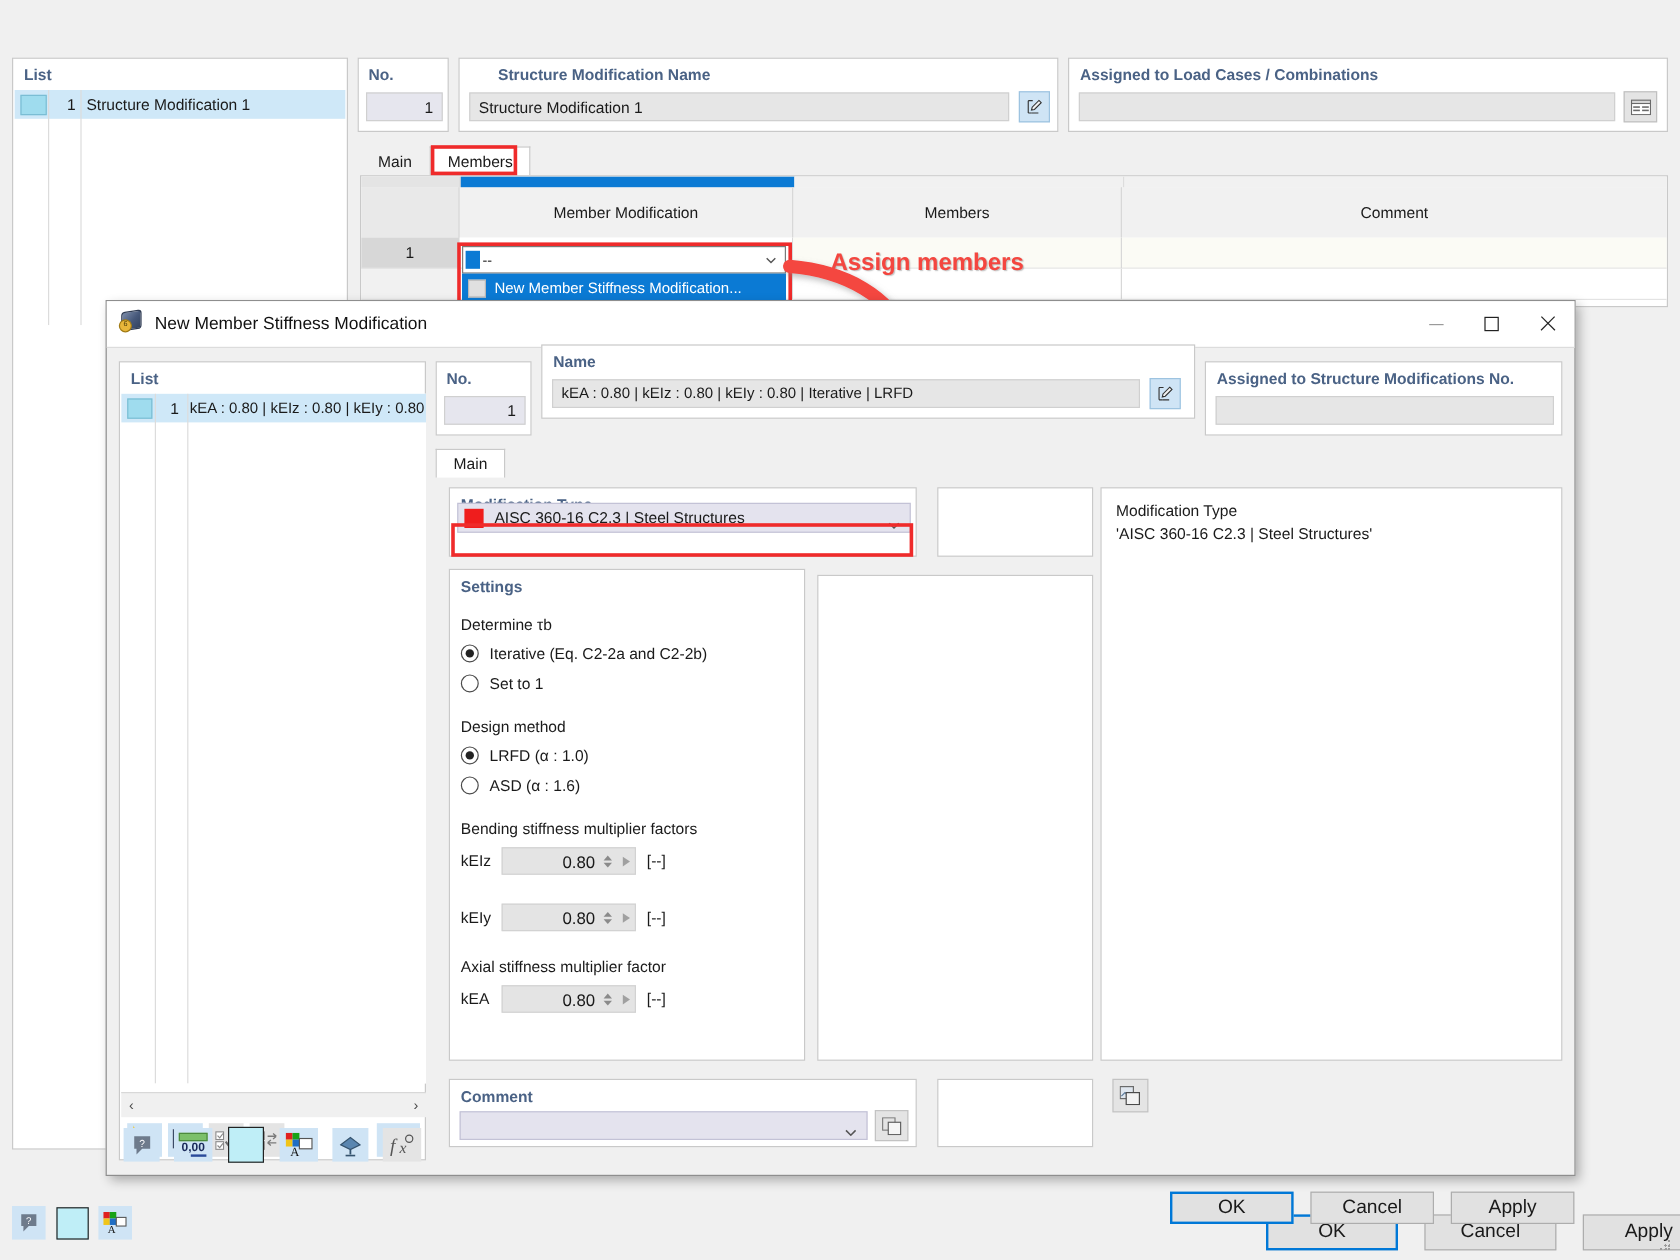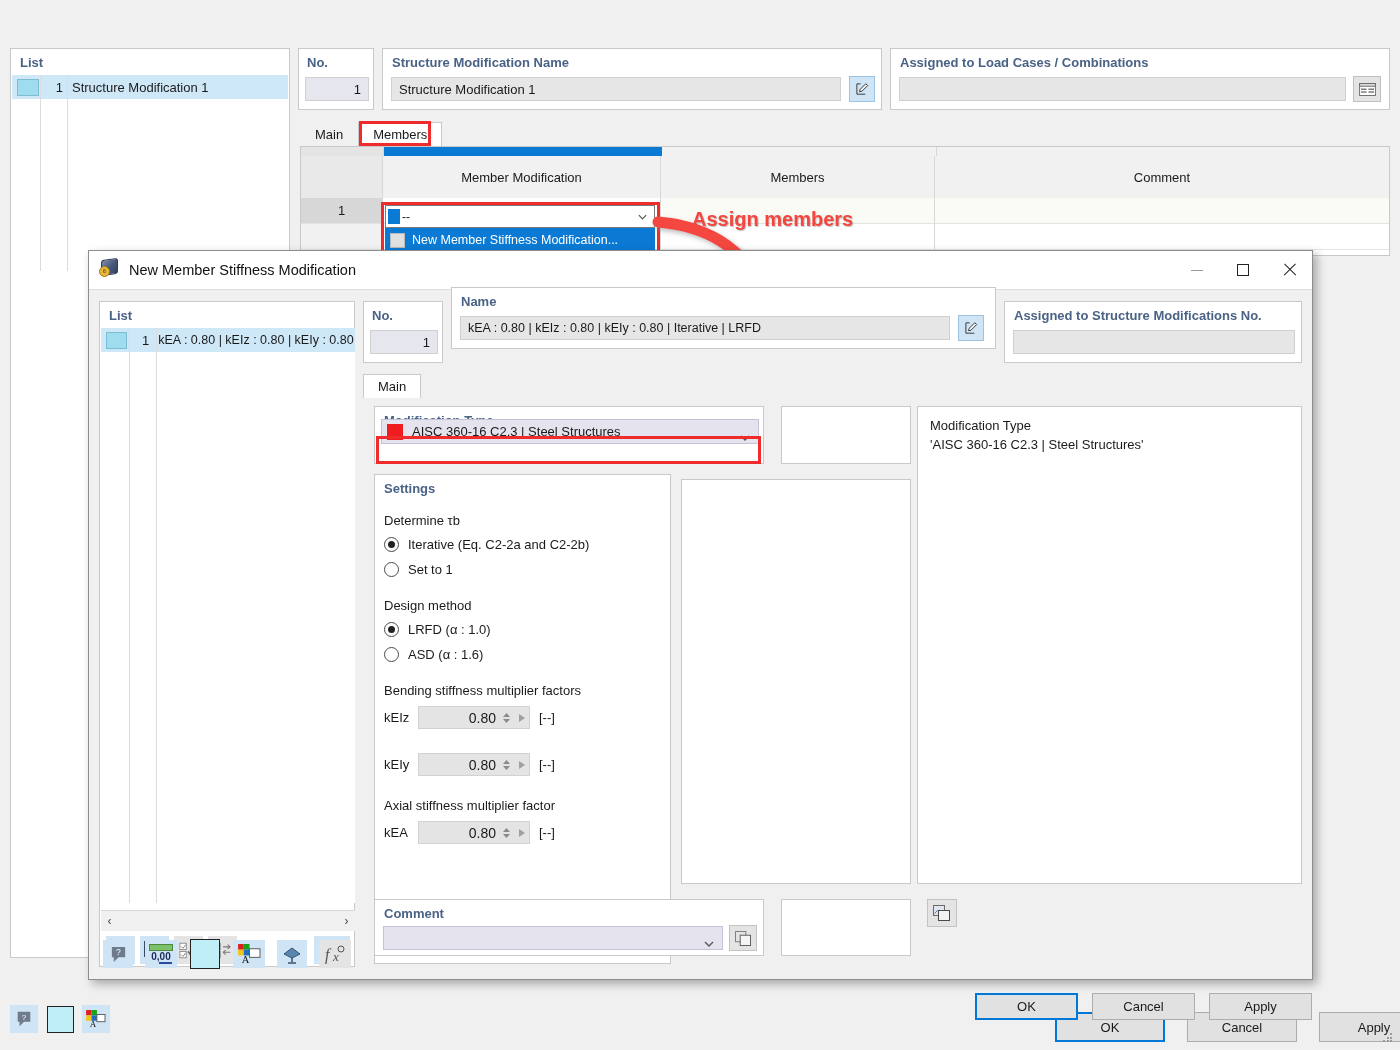--- a/index.html
+++ b/index.html
@@ -123,21 +123,21 @@
   .tb-btn.plain { background: transparent; }
 
   
   .ic-window { width: 17px; height: 14px; border: 1px solid #3a4a66; background: #fff; position: relative; }
   .ic-window::before { content: ""; position: absolute; left: 0; top: 0; right: 0; height: 4px; background: #3a6ea5; }
   .ic-star { position: absolute; left: -4px; top: -5px; color: #f5c518; font-size: 12px; line-height: 1; }
 
   
   .btn {
     background: #e1e1e1; border: 1px solid #adadad; box-sizing: border-box;
-    display: flex; align-items: center; justify-content: center; font-size: 13px; color: #1a1a1a;
+    display: flex; align-items: center; justify-content: center; font-size: 16px; color: #1a1a1a;
   }
   .btn.default { background: #e1e1e1; border: 2px solid #0078d7; }
 
   
   .anno-box { position: absolute; border: 3px solid #ef2b2b; box-sizing: border-box; pointer-events: none; }
   .anno-text {
     position: absolute; color: #f4463f; font-weight: bold; font-size: 20px;
     text-shadow: 1px 1px 1px rgba(120,120,120,.45);
     font-family: "Liberation Sans", sans-serif;
   }
@@ -171,21 +171,21 @@
       </div>
     </div>
 
     <div class="panel" style="left:298px; top:48px; width:76px; height:62px;">
       <div class="panel-title" style="padding-left:8px;">No.</div>
       <div class="field" style="position:absolute; left:6px; top:28px; width:64px; height:24px; justify-content:flex-end; padding-right:7px; background:#e6e6ee;">
         <span>1</span>
       </div>
     </div>
 
-    <div class="panel" style="left:382px; top:48px; width:500px; height:62px;">
+    <div class="panel" style="left:382px; top:48px; width:500px; height:62px;padding-left:23px;">
       <div class="panel-title">Structure Modification Name</div>
       <div class="field" style="position:absolute; left:8px; top:28px; width:450px; height:24px; padding-left:7px; background:#e6e6e6;">
         <span>Structure Modification 1</span>
       </div>
       <div class="tb-btn" style="position:absolute; left:466px; top:27px; width:26px; height:26px; background:#cfe4f5; border:1px solid #9dc3e0;">
         <svg width="15" height="15" viewBox="0 0 16 16">
           <path d="M2 2h4M2 2v11M2 13h3" stroke="#333" stroke-width="1" fill="none"></path>
           <path d="M11.5 1.8l2 2-6 6-2.6.6.6-2.6z" fill="#f2f2f2" stroke="#333" stroke-width="1"></path>
           <path d="M5 13h6" stroke="#333" stroke-width="1"></path>
         </svg>
@@ -444,21 +444,21 @@
         <span style="position:absolute; right:8px; top:9px;">
           <svg width="10" height="6" viewBox="0 0 10 6">
               <path d="M1 1l4 4 4-4" stroke="#555" stroke-width="1.3" fill="none"></path>
             </svg>
         </span>
       </div>
     </div>
 
     <div class="panel" style="left:692px; top:155px; width:130px; height:58px;"></div>
 
-    <div class="panel" style="left:285px; top:223px; width:297px; height:490px;">
+    <div class="panel" style="left:285px; top:223px; width:297px; height:410px;">
       <div class="panel-title">Settings</div>
 
       <div style="position:absolute; left:9px; top:38px; right:9px;">
         <div style="margin-bottom:9px;">Determine τb</div>
         <div class="radio-row">
           <span class="radio on"></span>
           <span>Iterative (Eq. C2-2a and C2-2b)</span>
         </div>
         <div class="radio-row">
           <span class="radio"></span>

